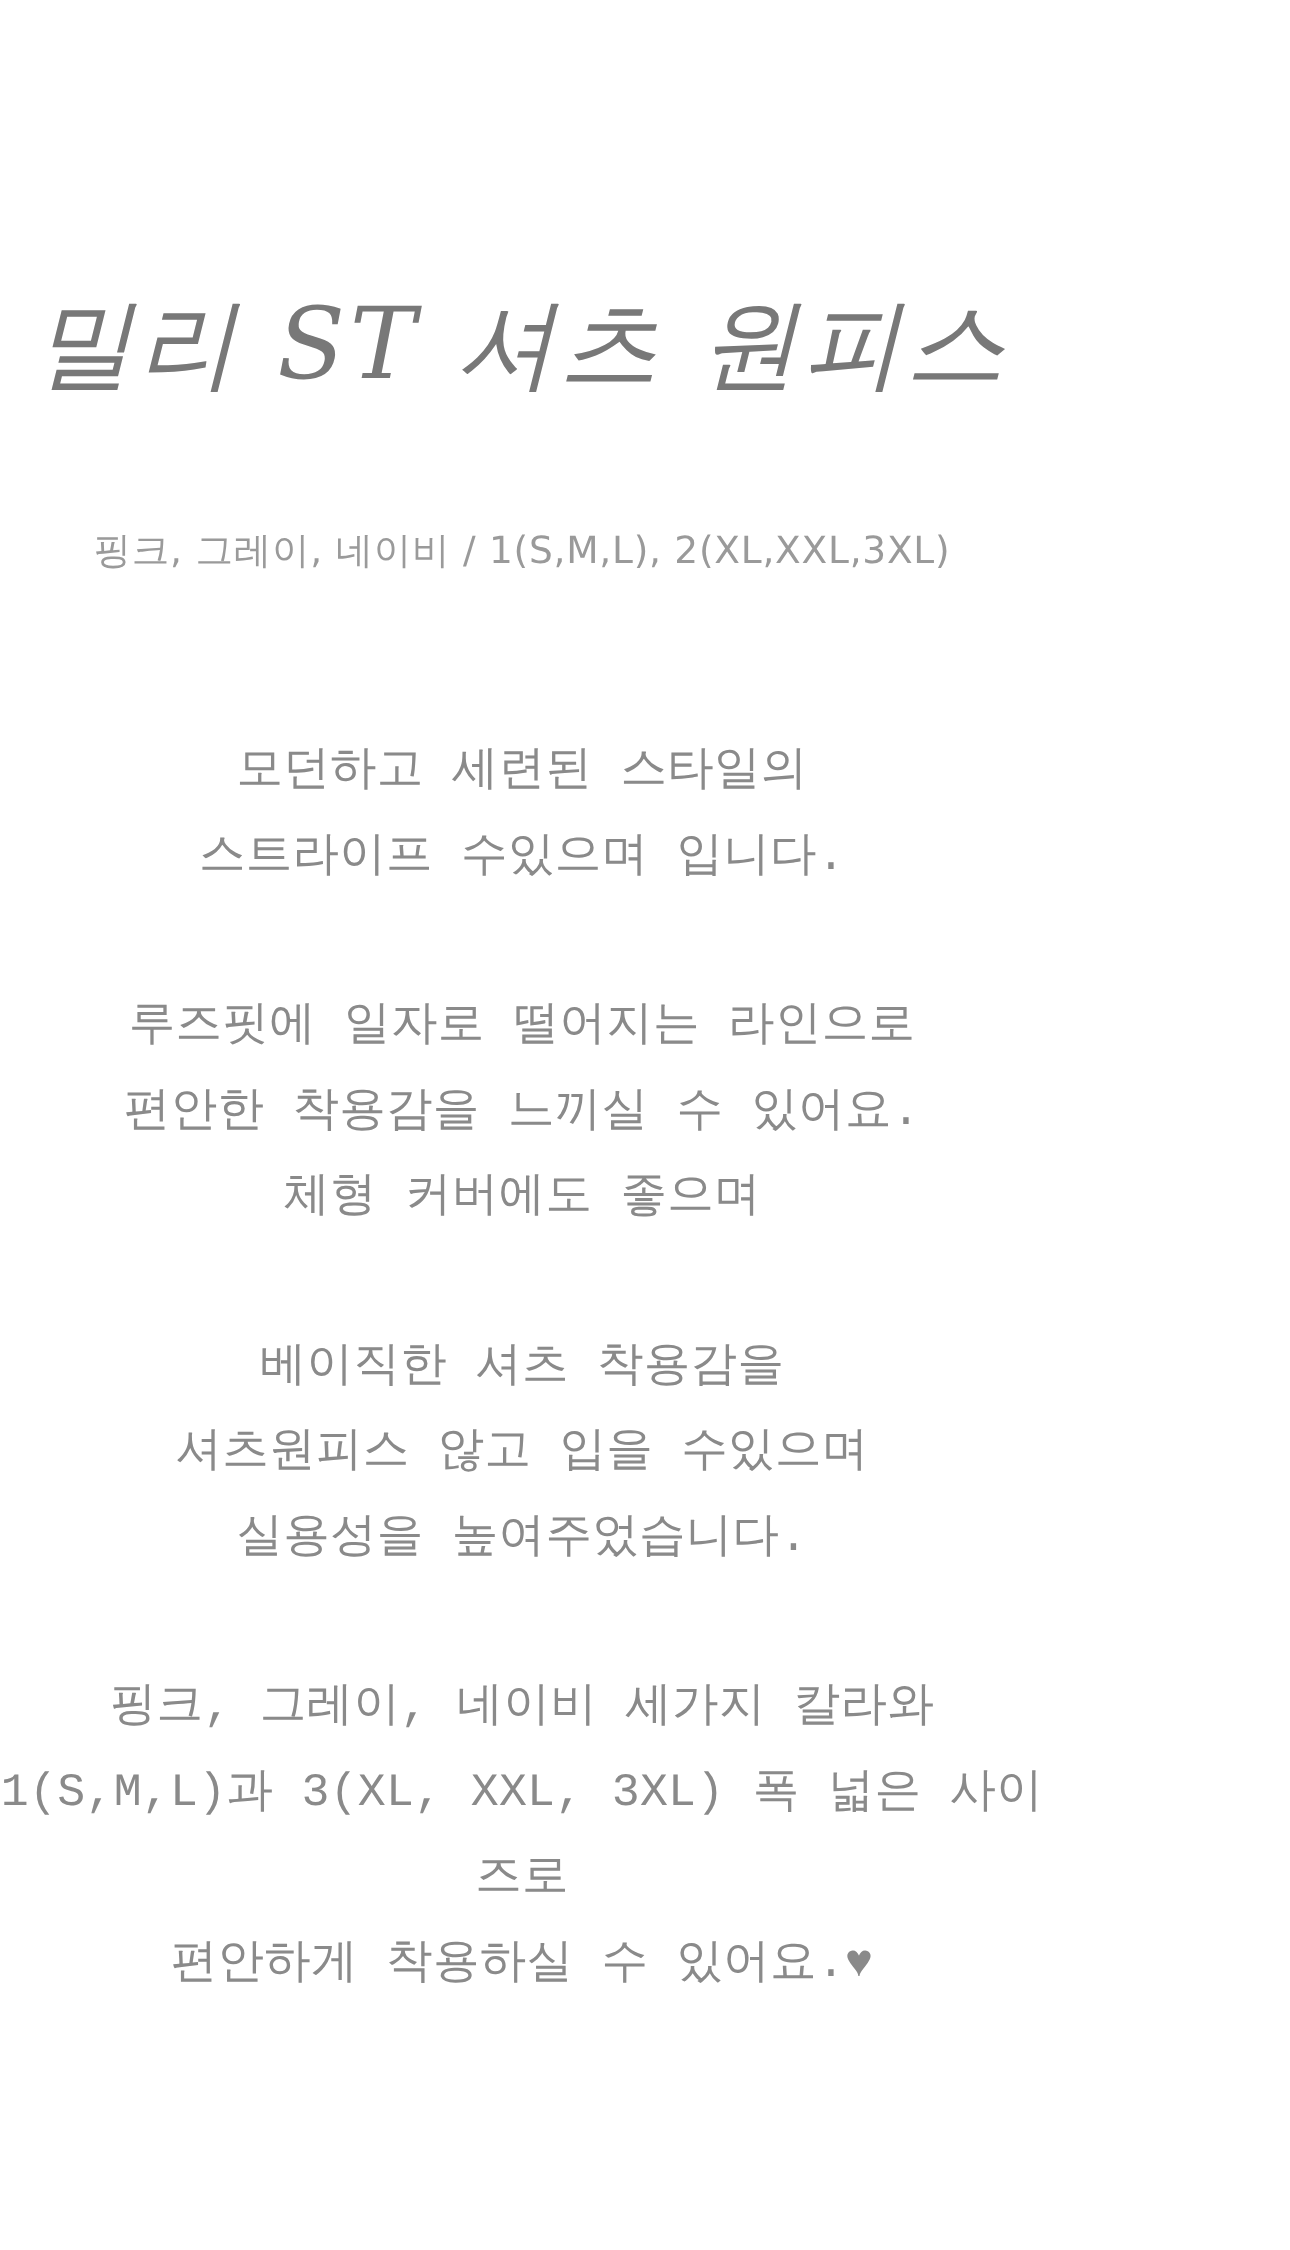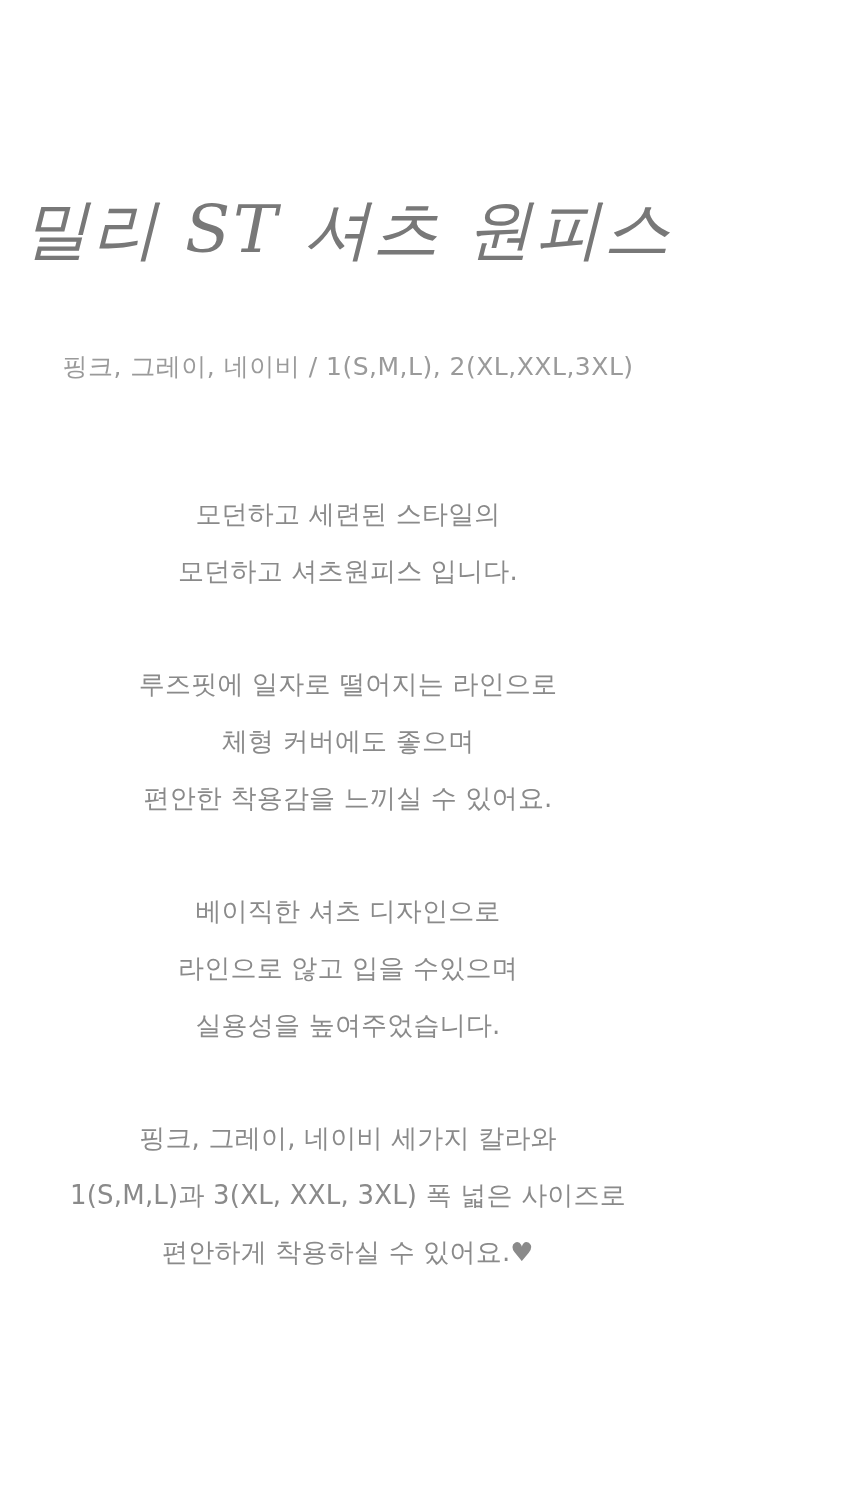--- a/index.html
+++ b/index.html
@@ -32,22 +32,23 @@
   }
   .subtitle {
     margin: 80px 0 0 0;
     font-size: 25px;
     line-height: 30px;
     letter-spacing: 0.5px;
     color: var(--subtitle, #9a9a9a);
   }
   .body-copy {
     margin-top: 104px;
-    font-size: 26px;
+    font-size: 31px;
     color: var(--body, #8a8a8a);
+    font-family: Liberation Mono, monospace;
   }
   .para {
     margin: 0;
     line-height: 57px;
     letter-spacing: 0.2px;
   }
   .para + .para {
     margin-top: 56px;
     text-align: center;
   }
@@ -61,32 +62,32 @@
 <main class="page">
 
   <h1 class="title">밀리 ST 셔츠 원피스</h1>
 
   <p class="subtitle">핑크, 그레이, 네이비 / 1(S,M,L), 2(XL,XXL,3XL)</p>
 
   <section class="body-copy">
 
     <p class="para">
       <span class="line">모던하고 세련된 스타일의</span>
-      <span class="line">모던하고 셔츠원피스 입니다.</span>
+      <span class="line">스트라이프 수있으며 입니다.</span>
     </p>
 
     <p class="para">
       <span class="line">루즈핏에 일자로 떨어지는 라인으로</span>
+      <span class="line">편안한 착용감을 느끼실 수 있어요.</span>
       <span class="line">체형 커버에도 좋으며</span>
-      <span class="line">편안한 착용감을 느끼실 수 있어요.</span>
     </p>
 
     <p class="para">
-      <span class="line">베이직한 셔츠 디자인으로</span>
-      <span class="line">라인으로 않고 입을 수있으며</span>
+      <span class="line">베이직한 셔츠 착용감을</span>
+      <span class="line">셔츠원피스 않고 입을 수있으며</span>
       <span class="line">실용성을 높여주었습니다.</span>
     </p>
 
     <p class="para">
       <span class="line">핑크, 그레이, 네이비 세가지 칼라와</span>
       <span class="line">1(S,M,L)과 3(XL, XXL, 3XL) 폭 넓은 사이즈로</span>
       <span class="line">편안하게 착용하실 수 있어요.♥</span>
     </p>
 
   </section>

